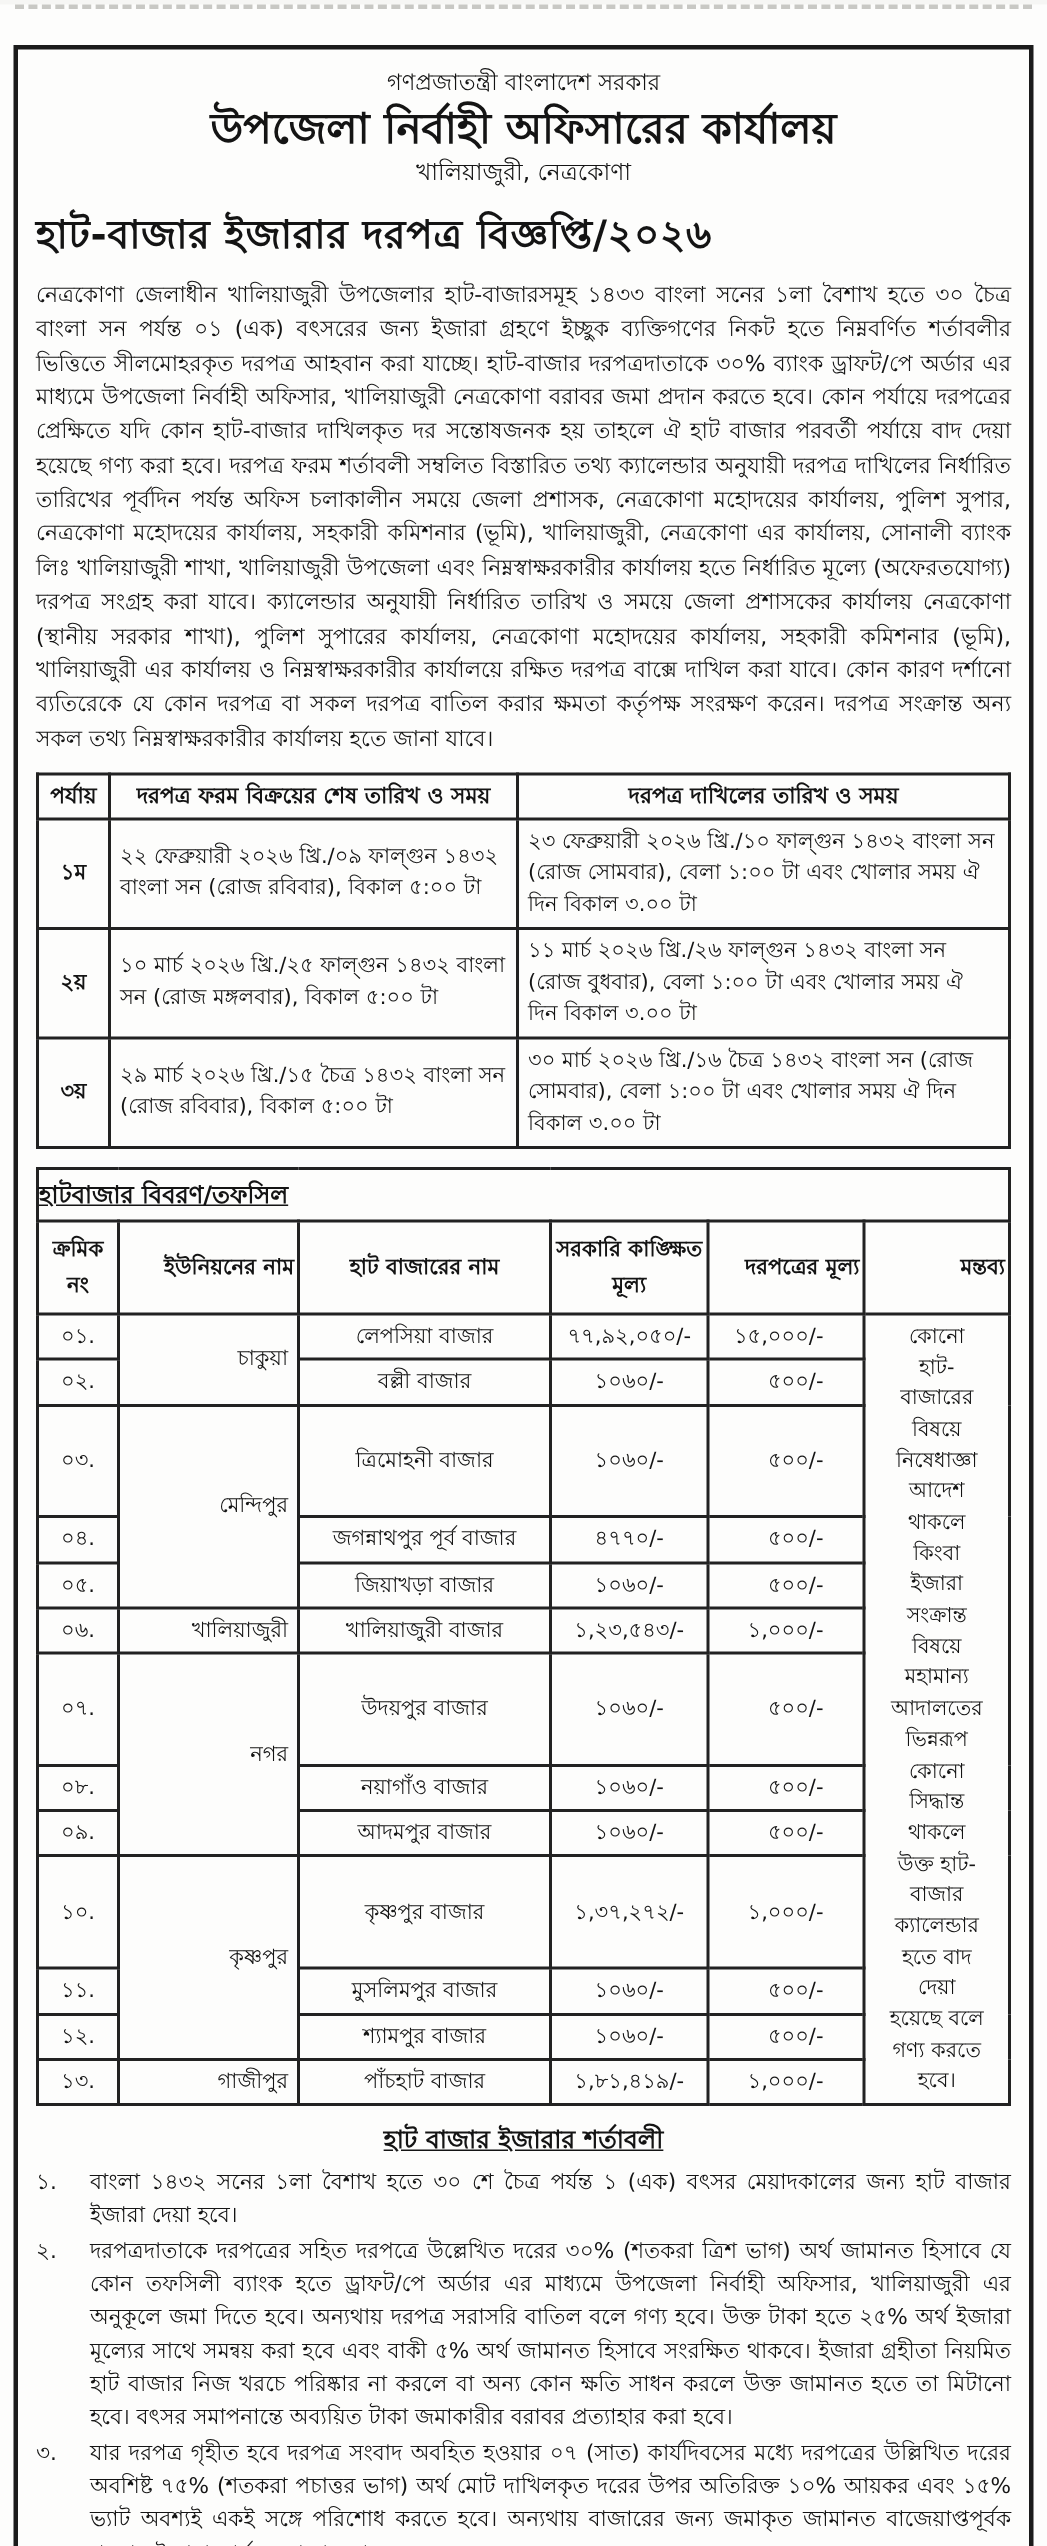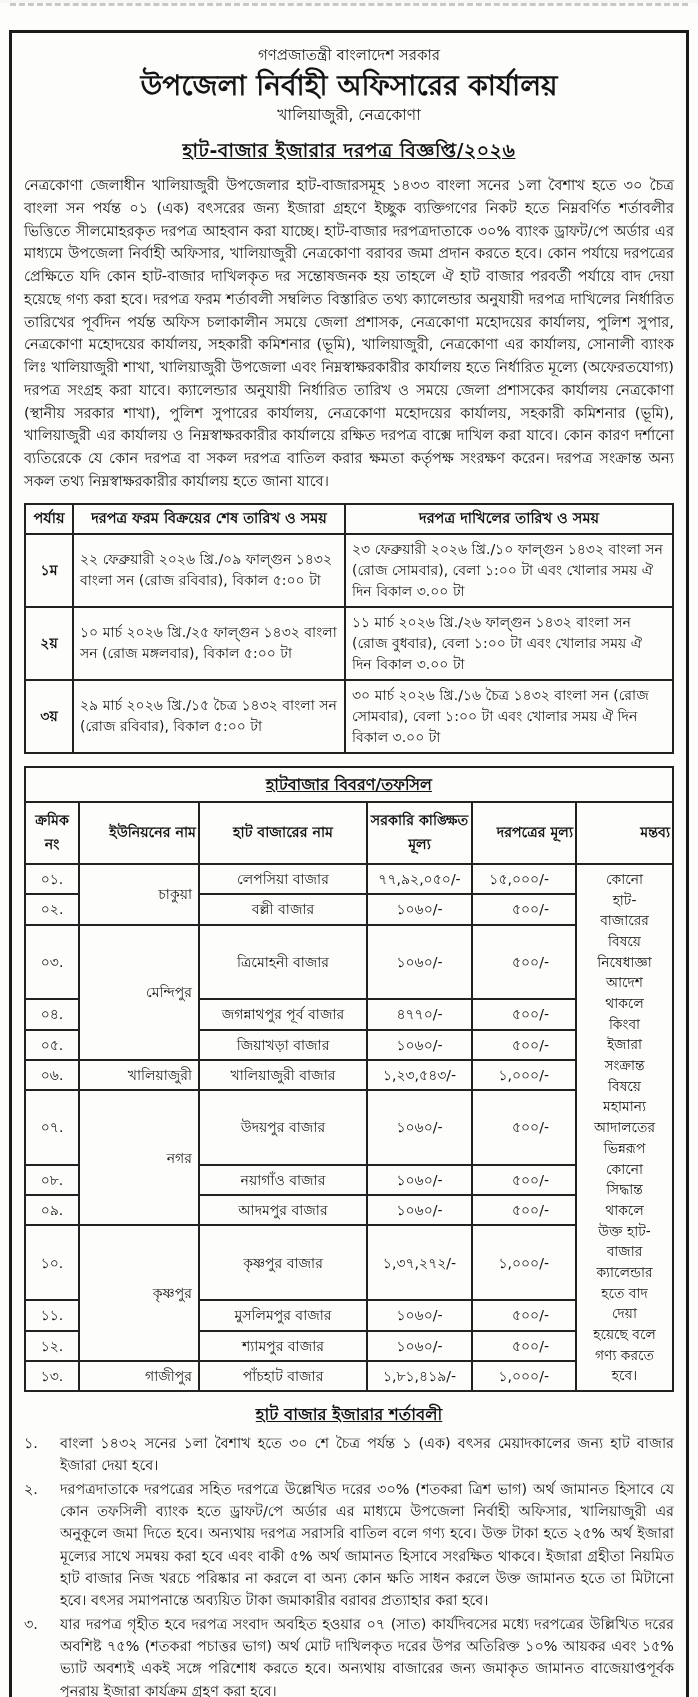--- a/index.html
+++ b/index.html
@@ -6,31 +6,31 @@
   body{width:698px;font-family:"DejaVu Sans",sans-serif;color:#141414;}
   .page{width:698px;min-height:1697px;background:#fdfdfc;box-sizing:border-box;position:relative;}
   .top-dashes{border-top:3px dashed #c8c8c4;margin:3px 10px 0 10px;height:0;}
   .doc-box{border:3px solid #1b1b1b;margin:24px 9px 10px 9px;padding:8px 12px 12px 12px;box-sizing:border-box;}
   .center{text-align:center;}
   .govt-line{font-size:15px;margin-top:2px;}
   .office-name{font-size:28px;font-weight:bold;line-height:1.25;}
   .location{font-size:15.5px;}
   .website{font-family:"Liberation Serif",serif;font-size:21px;font-weight:bold;text-decoration:underline;color:#111;display:inline-block;margin-top:1px;}
   .memo-row{display:flex;justify-content:space-between;font-size:14.5px;margin-top:4px;}
-  .notice-title{font-size:19px;font-weight:bold;text-decoration:underline;text-align:center;margin:7px 0 6px 0;letter-spacing:.5px;}
+  .notice-title{font-size:26px;font-weight:bold;margin:7px 0 6px 0;letter-spacing:.5px;}
   .intro{font-size:14.6px;line-height:1.56;text-align:justify;margin:2px 0 10px 0;}
   table{border-collapse:collapse;width:100%;font-size:14px;}
   td,th{border:2px solid #222;padding:4px 6px;vertical-align:middle;box-sizing:border-box;}
   .schedule{margin-bottom:12px;}
   .schedule th{font-weight:bold;text-align:center;font-size:14.5px;padding:2px 4px;}
   .schedule .ph{text-align:center;font-weight:bold;width:48px;}
   .schedule td{line-height:1.5;}
   .schedule .c2{width:272px;}
   .market td{line-height:1.45;}
-  .market .ttl{font-size:16px;font-weight:bold;text-align:center;padding:5px 16px;}
+  .market .ttl{font-size:16px;font-weight:bold;text-align:left;padding:5px 0;}
   .market .ttl span{text-decoration:underline;}
   .market th{text-align:right;font-size:14.2px;padding:6px 2px;}
   .market .ser{width:54px;text-align:center;}
   .market .uni{width:120px;text-align:right;}
   .market .mkt{width:168px;text-align:center;}
   .market .gov{width:105px;text-align:center;}
   .market .prc{width:104px;text-align:right;padding-right:26px;}
   .market .rem{text-align:center;font-size:13.8px;line-height:1.5;padding:4px 16px;}
   .cond-title{text-align:center;font-weight:bold;font-size:16.5px;margin:10px 0 3px 0;}
   .cond-title span{text-decoration:underline;}

